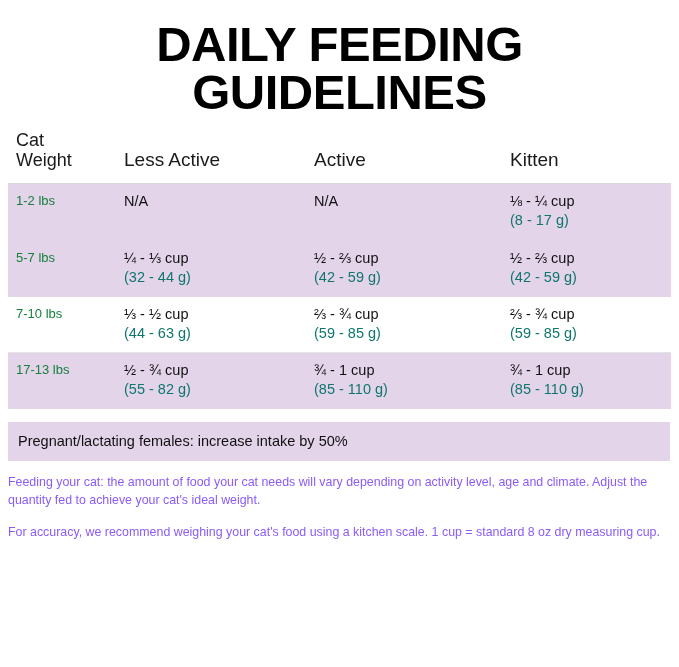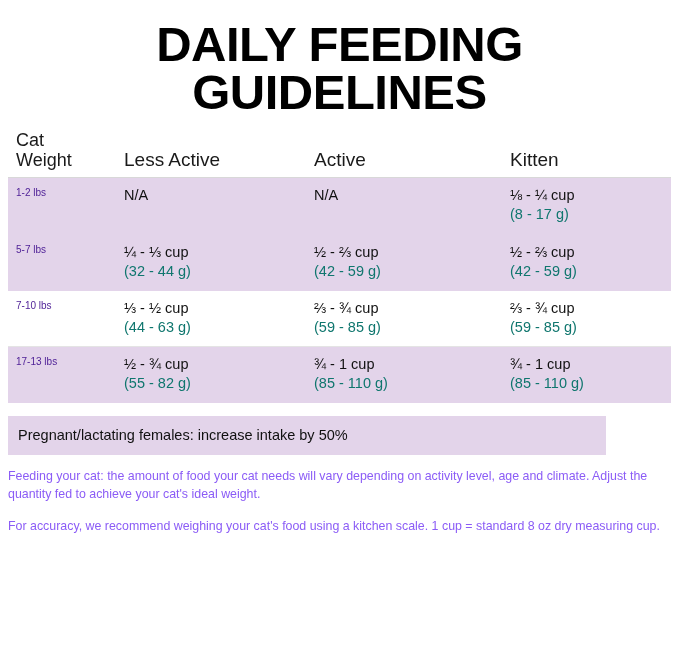--- a/index.html
+++ b/index.html
@@ -42,55 +42,55 @@
   table.guide col.c1 { width: 190px; }
   table.guide col.c2 { width: 196px; }
   table.guide col.c3 { width: 169px; }
 
   thead th {
     text-align: left;
     vertical-align: bottom;
     font-weight: normal;
     font-size: 19px;
     color: #1a1a1a;
-    padding: 0 8px 7px 8px;
+    padding: 0 8px 13px 8px;
     border-bottom: 1.5px solid #d8d8d8;
     line-height: 1.12;
     white-space: pre-line;
   }
   thead th.weight-head {
     font-size: 18px;
   }
   tbody td {
     padding: 8px 8px 9px 8px;
     vertical-align: top;
     line-height: 1.32;
     border-bottom: 1px solid #e4e4e4;
   }
   tbody tr.shaded td {
     background: #e3d4ea;
     border-bottom: 1px solid #e3d4ea;
   }
   tbody td.weight {
-    font-size: 10px;
-    color: #4c1d95;
+    font-size: 13px;
+    color: #15803d;
     white-space: nowrap;
   }
   .amount {
     display: block;
     font-size: 14.5px;
   }
   .grams {
     display: block;
     font-size: 14.5px;
     color: #0f766e;
   }
   .note-band {
     margin-top: 13px;
-    width: 598px;
+    width: 662px;
     background: #e3d4ea;
     padding: 11px 10px 12px 10px;
     box-sizing: border-box;
     font-size: 14.5px;
     color: #111;
   }
   .footnotes {
     width: 663px;
     margin-top: 13px;
     font-size: 12.4px;

